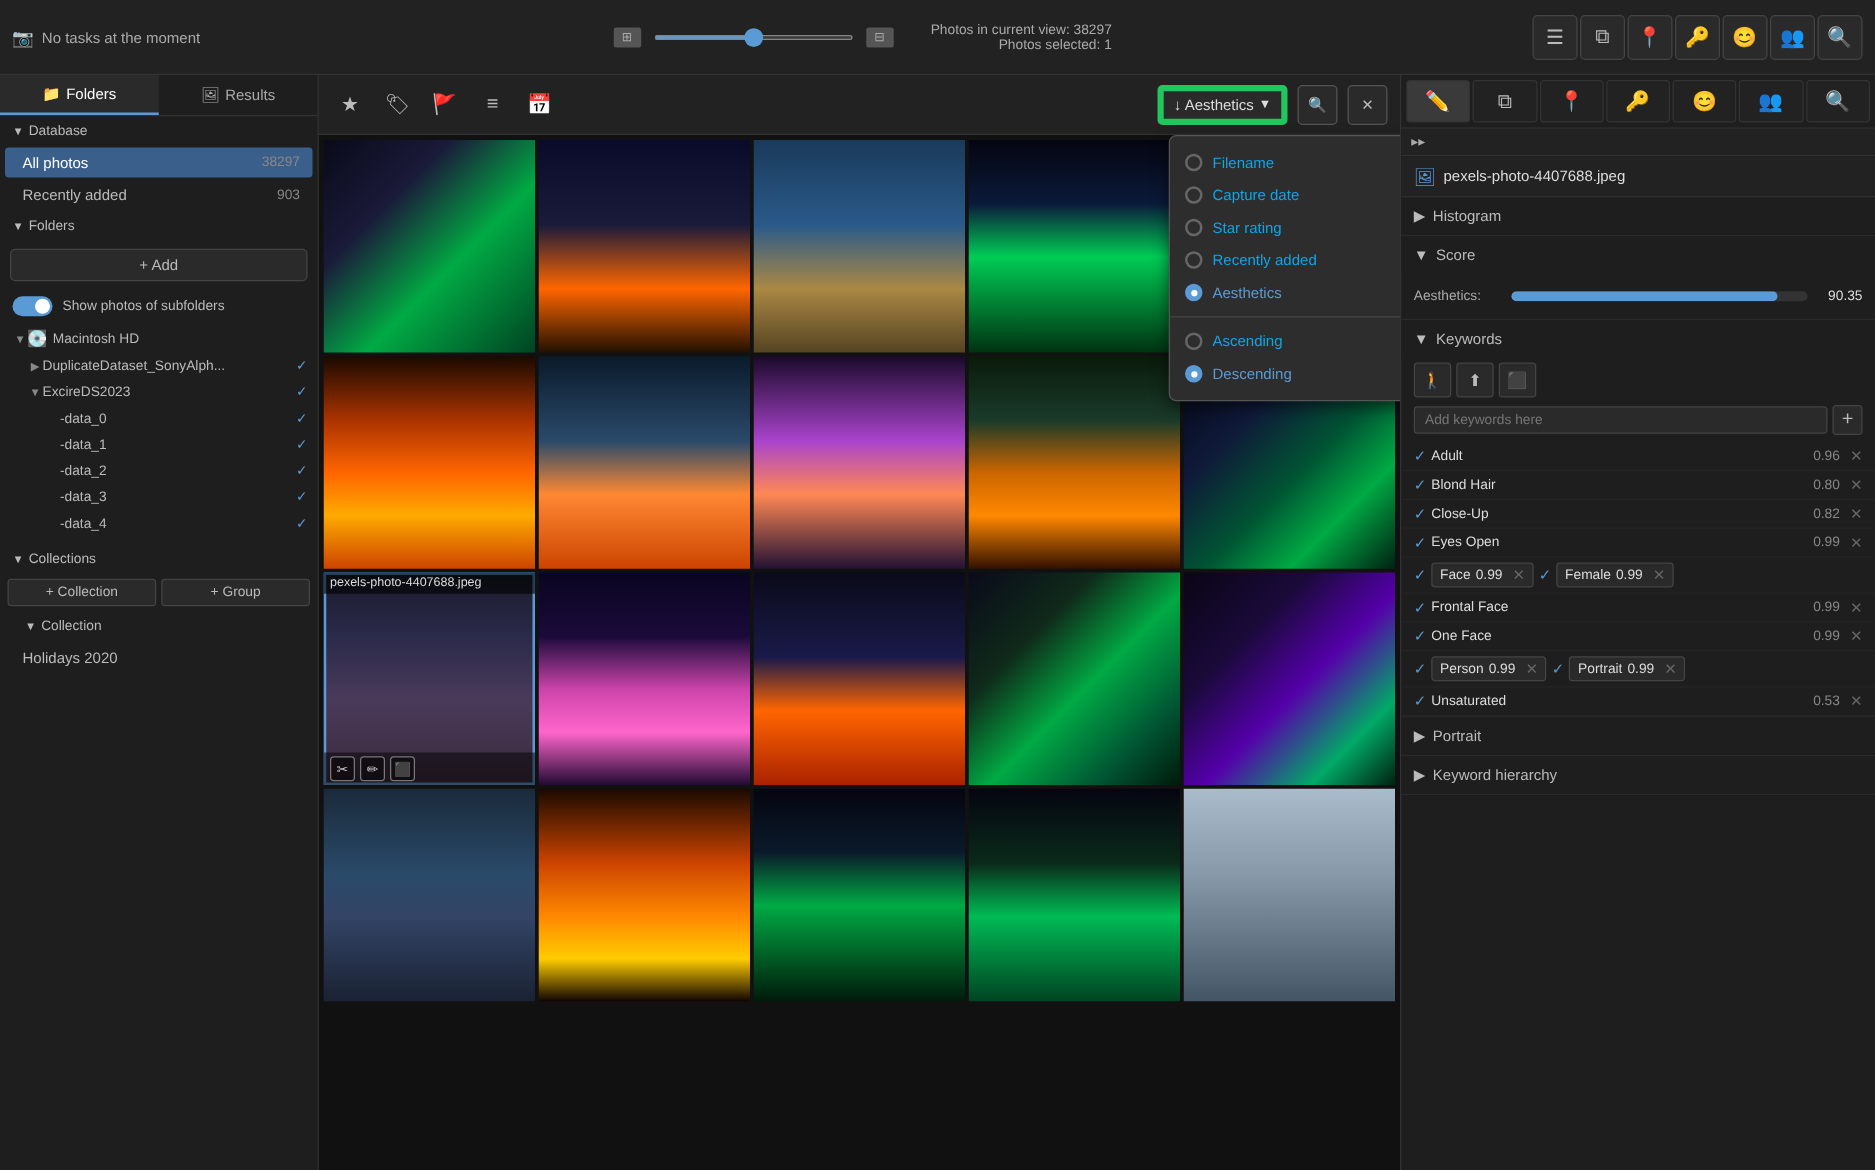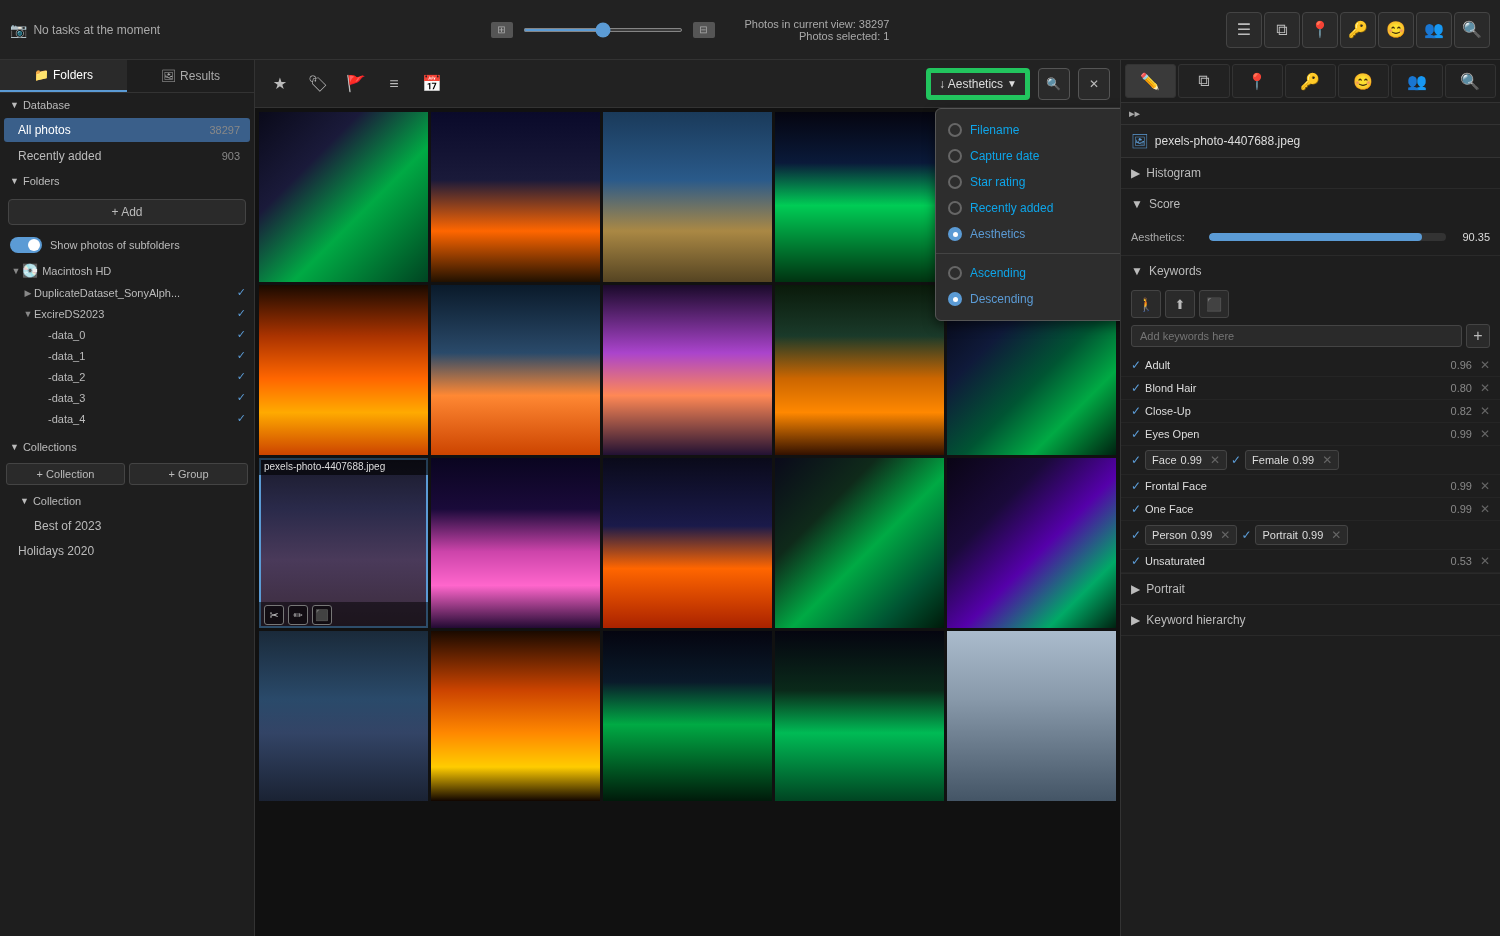--- a/index.html
+++ b/index.html
@@ -616,23 +616,20 @@
         <span>Collections</span>
       </div>
       <div class="collection-actions">
         <div class="collection-action-btn">+ Collection</div>
         <div class="collection-action-btn">+ Group</div>
       </div>
       <div class="section-header" style="padding-left:20px; font-size:11px;">
         <span class="arrow">▼</span>
         <span>Collection</span>
       </div>
-      <div class="sidebar-item" style="padding-left:30px;">
-        <span>Best of 2023</span>
-      </div>
       <div class="sidebar-item" style="padding-left:14px;">
         <span>Holidays 2020</span>
       </div>
     </div>
   </div>
 
   <div class="center-content">
 
     <div class="toolbar-row">
       <div class="toolbar-icon">★</div>

